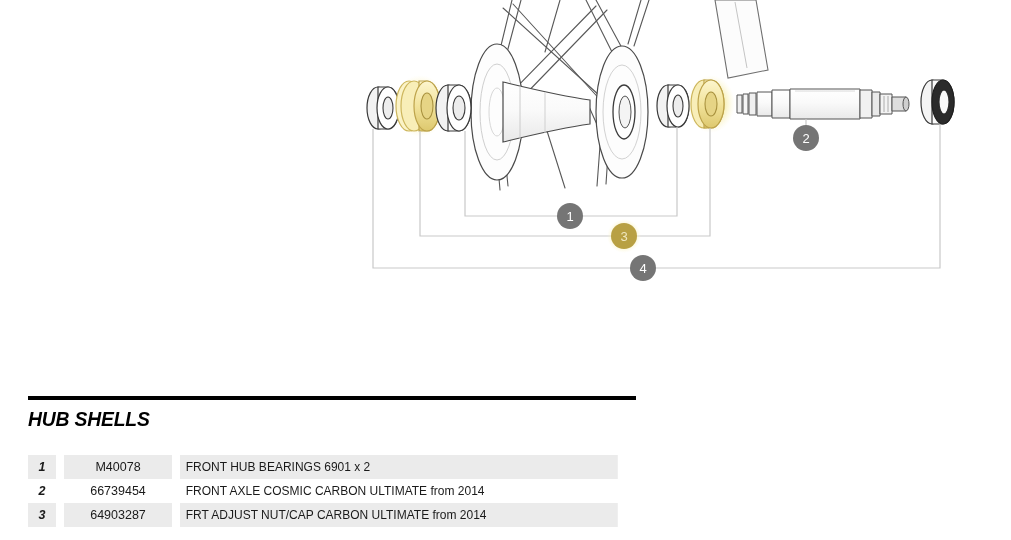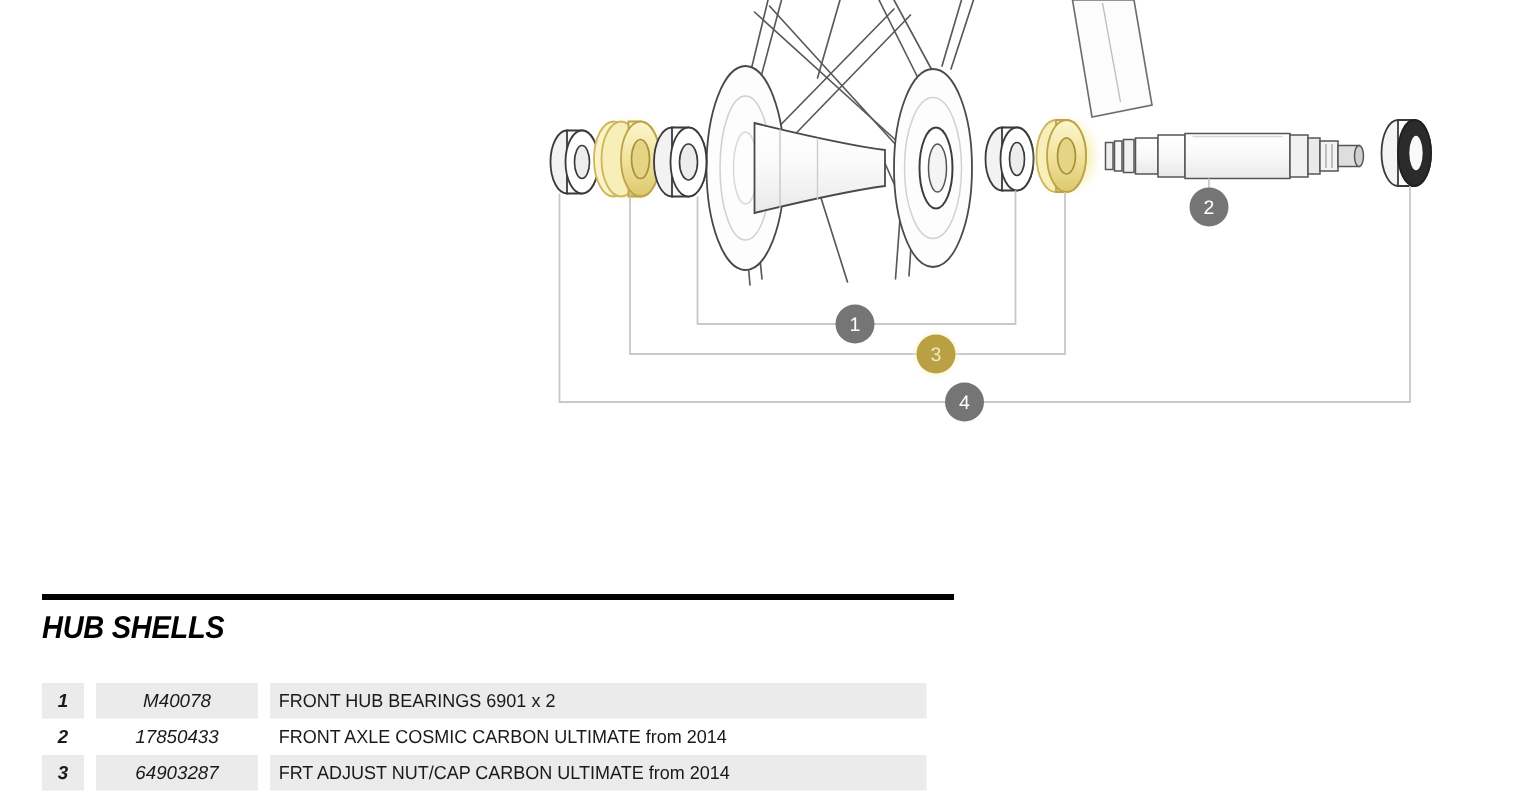--- a/index.html
+++ b/index.html
@@ -86,21 +86,20 @@
     text-align: center;
     font-weight: bold;
     font-style: italic;
     font-size: 12.5px;
   }
   #parts-table td.col-spacer { width: 8px; background: #ffffff !important; }
   #parts-table td.col-ref {
     width: 108px;
     text-align: center;
     font-size: 12.5px;
-    font-style: italic;
   }
   #parts-table td.col-spacer2 { width: 8px; background: #ffffff !important; }
   #parts-table td.col-desc {
     padding-left: 6px;
     font-size: 12.5px;
     transform: scaleX(0.96);
     transform-origin: left center;
   }
 </style>
 </head>
@@ -270,21 +269,21 @@
       <tr class="shaded">
         <td class="col-index">1</td>
         <td class="col-spacer"></td>
         <td class="col-ref">M40078</td>
         <td class="col-spacer2"></td>
         <td class="col-desc">FRONT HUB BEARINGS 6901 x 2</td>
       </tr>
       <tr>
         <td class="col-index">2</td>
         <td class="col-spacer"></td>
-        <td class="col-ref">17850433</td>
+        <td class="col-ref">66739454</td>
         <td class="col-spacer2"></td>
         <td class="col-desc">FRONT AXLE COSMIC CARBON ULTIMATE from 2014</td>
       </tr>
       <tr class="shaded">
         <td class="col-index">3</td>
         <td class="col-spacer"></td>
         <td class="col-ref">64903287</td>
         <td class="col-spacer2"></td>
         <td class="col-desc">FRT ADJUST NUT/CAP CARBON ULTIMATE from 2014</td>
       </tr>

